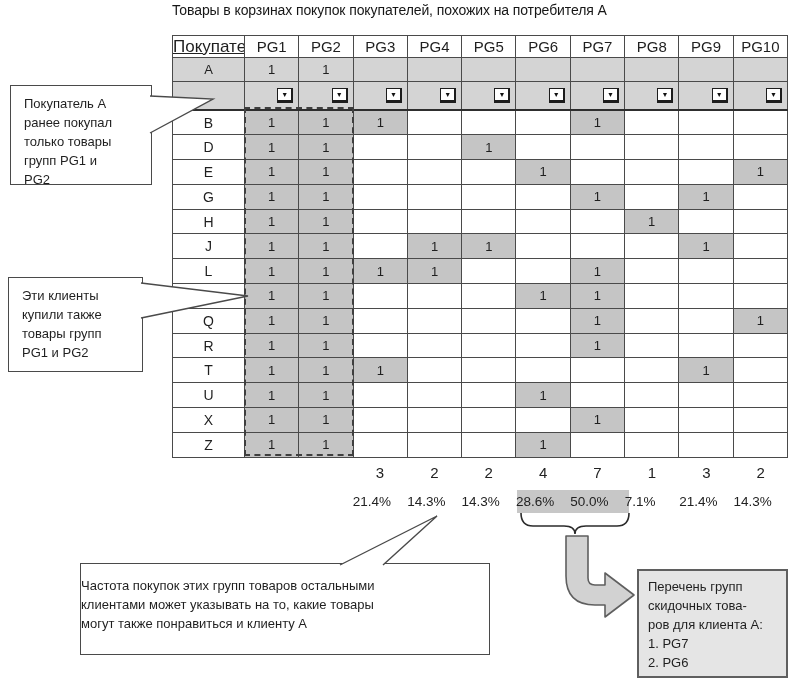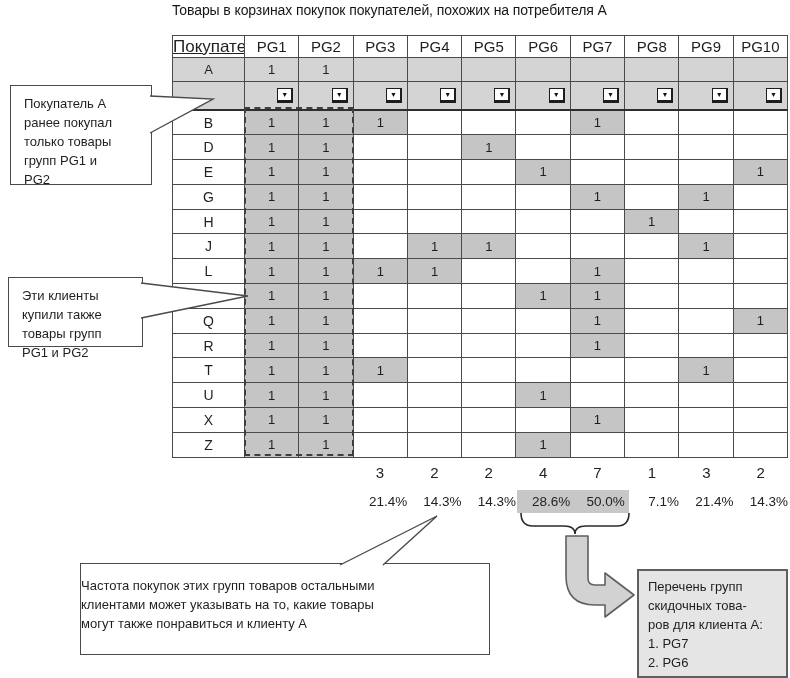--- a/index.html
+++ b/index.html
@@ -32,27 +32,27 @@
     font-size:7px;line-height:7px;color:#111;cursor:pointer;}
   .dashed{position:absolute;left:244px;top:107px;width:110px;height:349px;
     border:2px dashed #3f3f3f;box-sizing:border-box;pointer-events:none;z-index:4;}
   
   .counts{position:absolute;left:244px;top:463px;width:544px;display:grid;
     grid-template-columns:repeat(10,54.4px);font-size:15px;text-align:center;
     line-height:20px;color:#222;z-index:3;}
   .hl{position:absolute;left:517px;top:490px;width:112px;height:23px;
     background:#c7c7c7;z-index:2;}
   .percs{position:absolute;left:244px;top:491px;width:544px;display:grid;
-    grid-template-columns:repeat(10,54.4px);font-size:13.5px;text-align:right;
+    grid-template-columns:repeat(10,54.4px);font-size:13.5px;text-align:left;
     line-height:21px;color:#222;z-index:3;}
   
   .callout{position:absolute;background:#fff;border:1.5px solid #4a4a4a;
     font-size:13px;line-height:19px;white-space:pre-line;box-sizing:border-box;z-index:5;}
   #c1{left:10px;top:85px;width:142px;height:100px;padding:8px 0 0 13px;}
-  #c2{left:8px;top:277px;width:135px;height:70px;padding:8px 0 0 13px;}
+  #c2{left:8px;top:277px;width:135px;height:95px;padding:8px 0 0 13px;}
   #c3{left:80px;top:563px;width:410px;height:92px;padding:12px 0 0 0;}
   #dbox{position:absolute;left:637px;top:569px;width:151px;height:109px;
     background:#e5e5e5;border:2px solid #5f5f5f;font-size:13px;line-height:19px;
     white-space:pre-line;padding:6px 0 0 9px;box-sizing:border-box;z-index:5;}
   svg.overlay{position:absolute;left:0;top:0;z-index:6;pointer-events:none;}
 </style>
 </head>
 <body>
 
 <div class="title">Товары в корзинах покупок покупателей, похожих на потребителя А</div>

